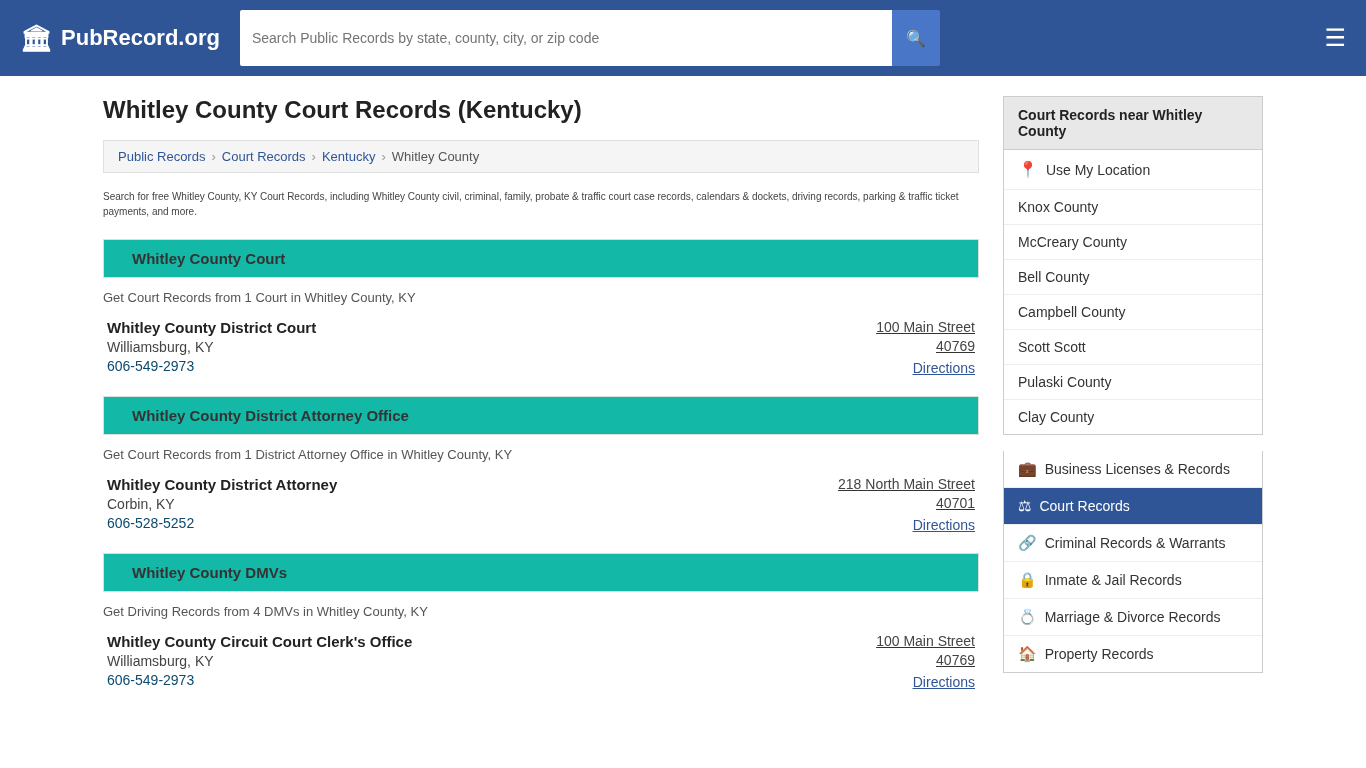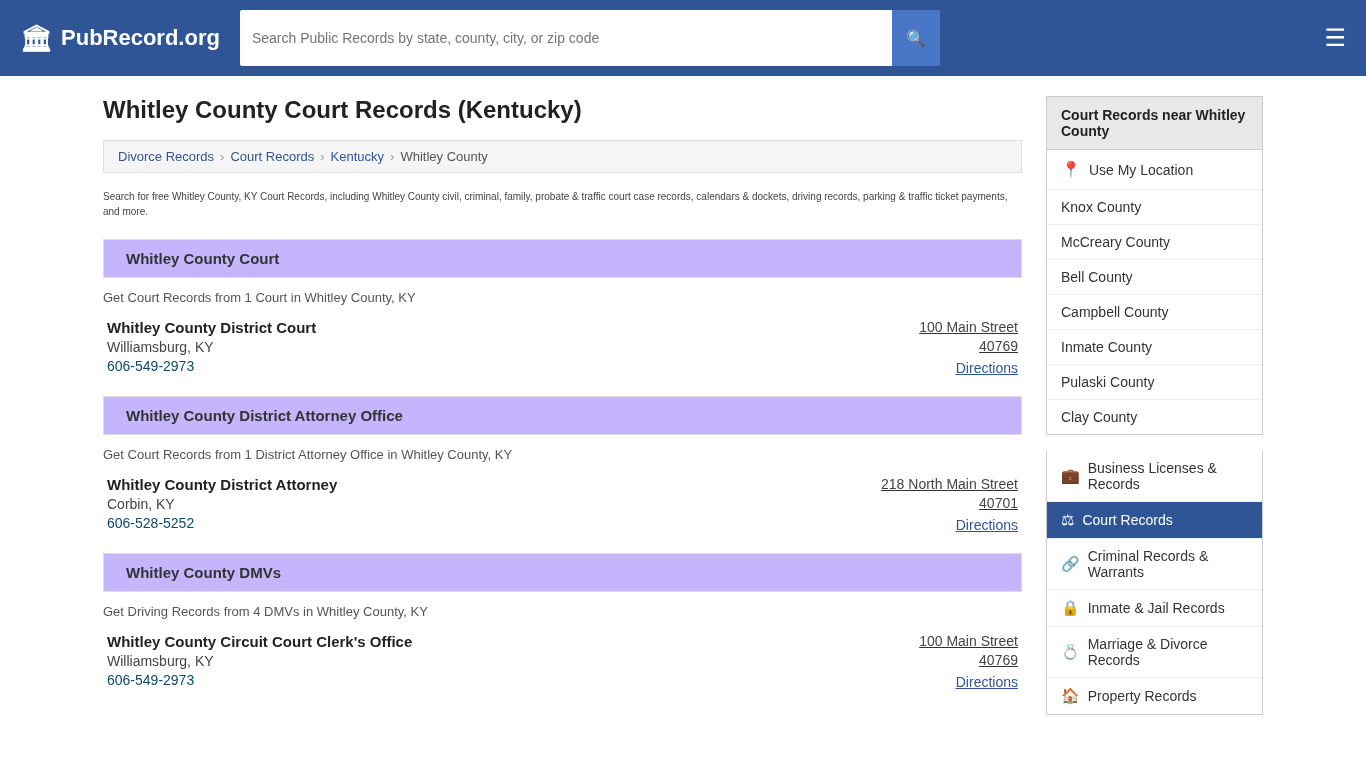--- a/index.html
+++ b/index.html
@@ -93,23 +93,23 @@
     .breadcrumb .sep { color: #999; }
     .intro-text {
       font-size: 10px;
       color: #444;
       line-height: 1.5;
       margin-bottom: 20px;
     }
 
     
     .section-header {
-      background: #c4b5fd;
+      background: #14b8a6;
       border: 1px solid #ddd;
-      padding: 10px 22px;
+      padding: 10px 28px;
       font-weight: bold;
       font-size: 15px;
       margin-bottom: 12px;
       margin-top: 10px;
     }
     .section-desc {
       font-size: 13px;
       color: #555;
       margin-bottom: 14px;
     }
@@ -150,21 +150,21 @@
     }
     .directions-link {
       color: #2f5597;
       text-decoration: underline;
       cursor: pointer;
       font-size: 14px;
     }
 
     
     .sidebar {
-      width: 217px;
+      width: 260px;
       flex-shrink: 0;
     }
     .sidebar-section-title {
       background: #e8e8e8;
       border: 1px solid #ccc;
       padding: 10px 14px;
       font-weight: bold;
       font-size: 14px;
       color: #222;
       margin-bottom: 0;
@@ -225,21 +225,21 @@
   <span class="menu-icon">☰</span>
 </header>
 
 <div class="main-container">
 
   <div class="content">
 
     <h1 class="page-title">Whitley County Court Records (Kentucky)</h1>
 
     <div class="breadcrumb">
-      <a href="#">Divorce Records</a>
+      <a href="#">Public Records</a>
       <span class="sep">›</span>
       <a href="#">Court Records</a>
       <span class="sep">›</span>
       <a href="#">Kentucky</a>
       <span class="sep">›</span>
       <span>Whitley County</span>
     </div>
 
     <p class="intro-text">Search for free Whitley County, KY Court Records, including Whitley County civil, criminal, family, probate &amp; traffic court case records, calendars &amp; dockets, driving records, parking &amp; traffic ticket payments, and more.</p>
 
@@ -304,21 +304,21 @@
       <div class="sidebar-item">
         <span>McCreary County</span>
       </div>
       <div class="sidebar-item">
         <span>Bell County</span>
       </div>
       <div class="sidebar-item">
         <span>Campbell County</span>
       </div>
       <div class="sidebar-item">
-        <span>Inmate County</span>
+        <span>Scott Scott</span>
       </div>
       <div class="sidebar-item">
         <span>Pulaski County</span>
       </div>
       <div class="sidebar-item">
         <span>Clay County</span>
       </div>
     </div>
 
     <div class="sidebar-list">

